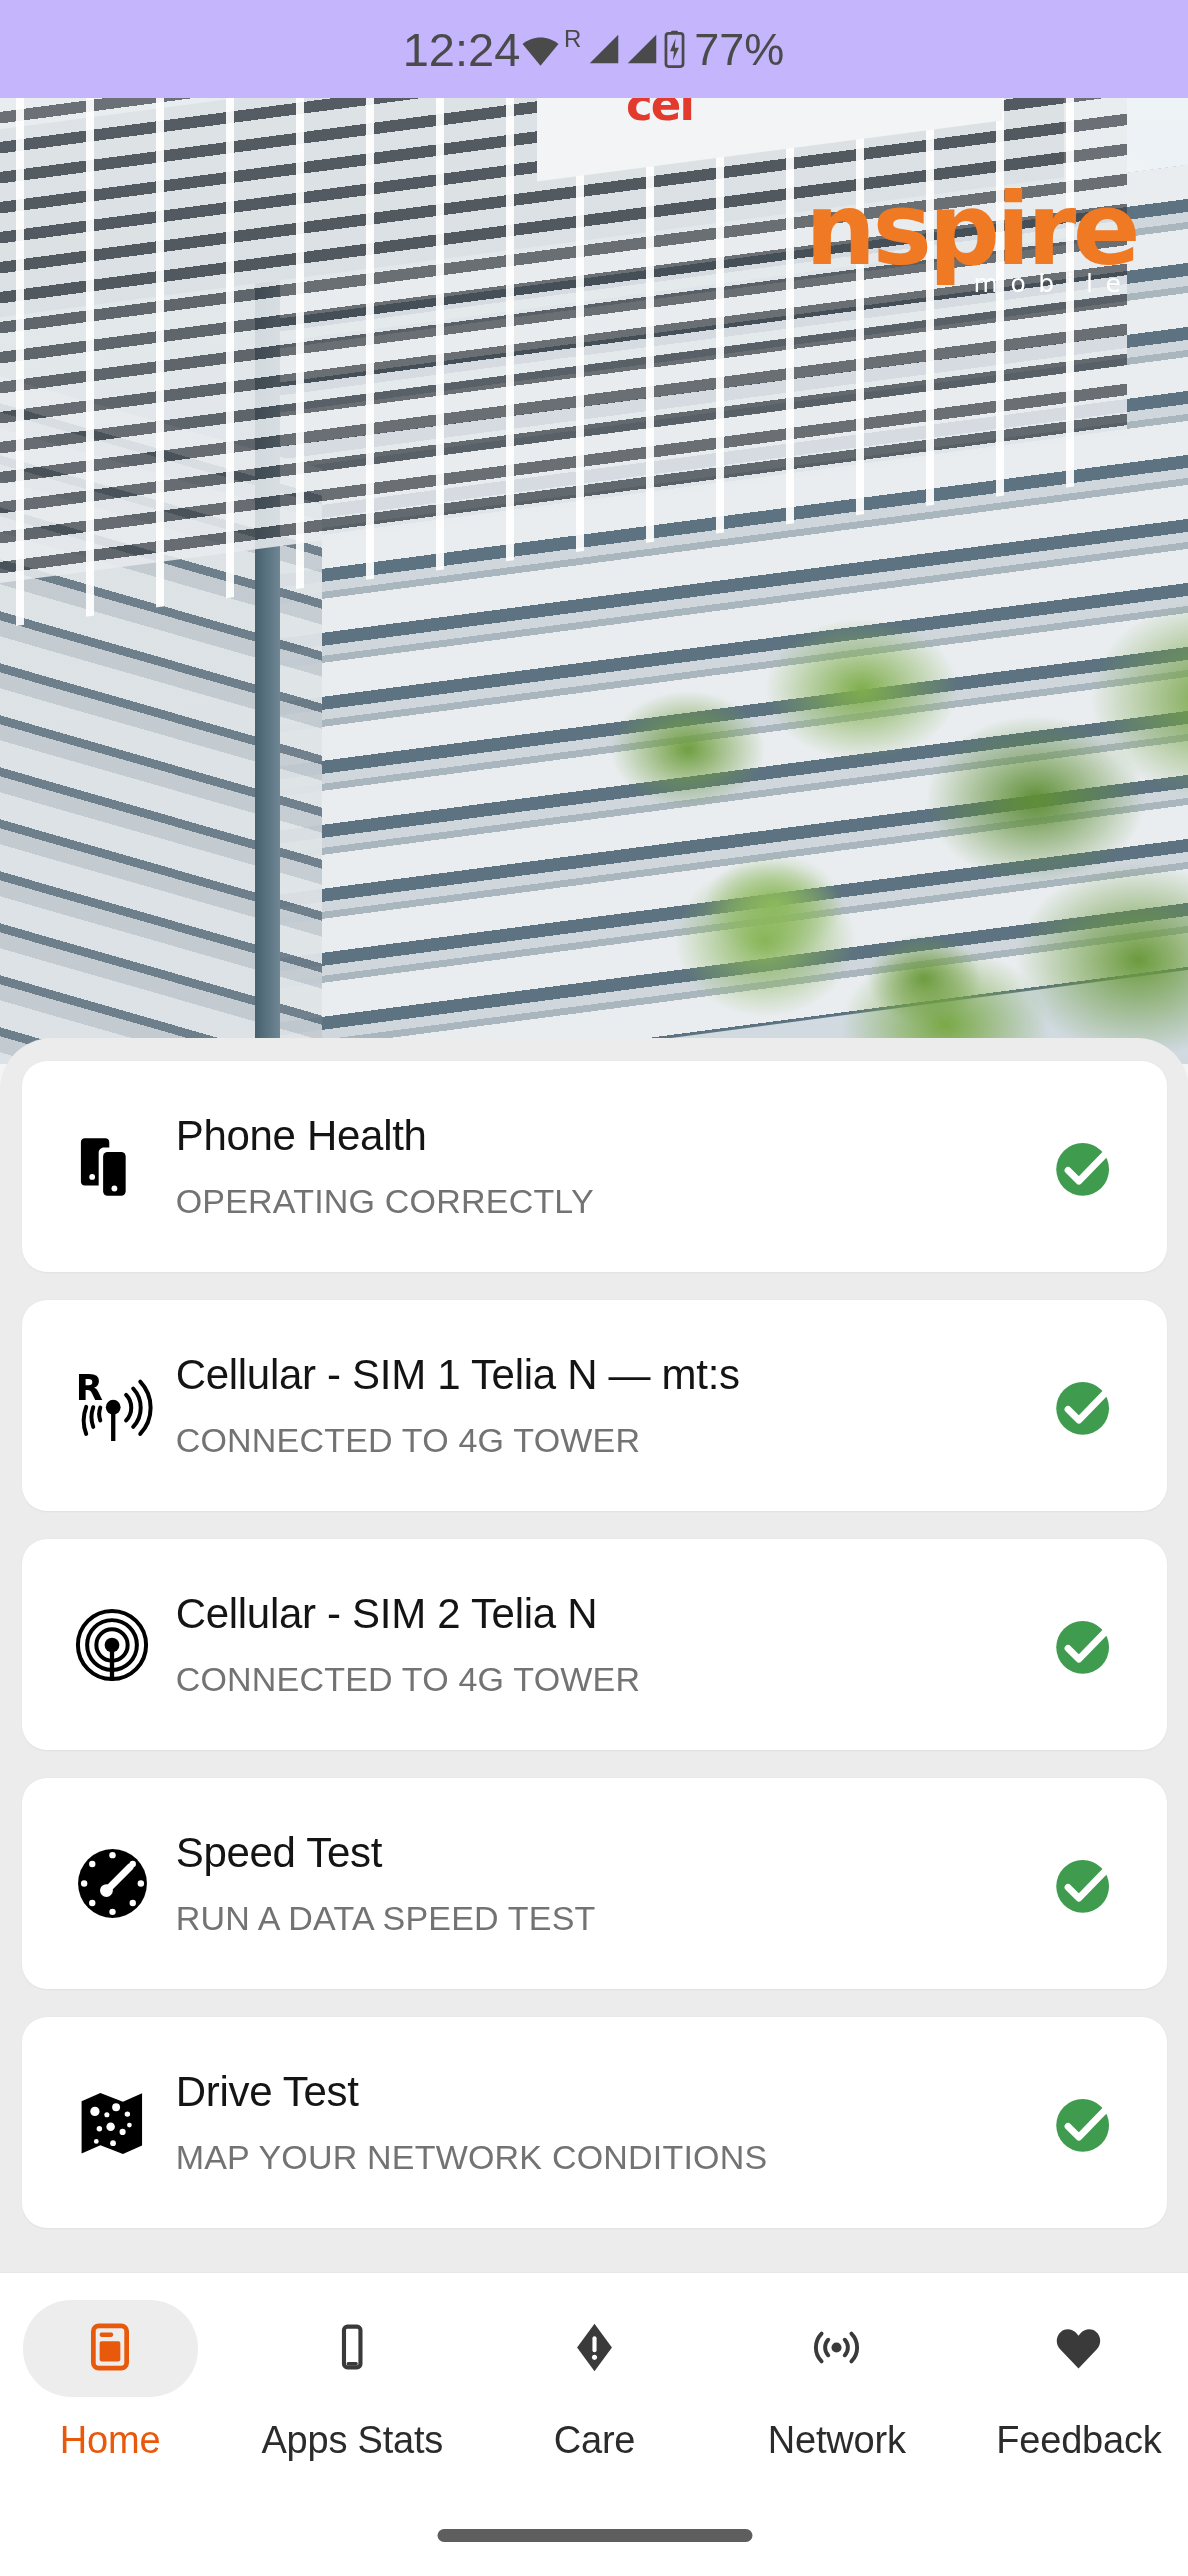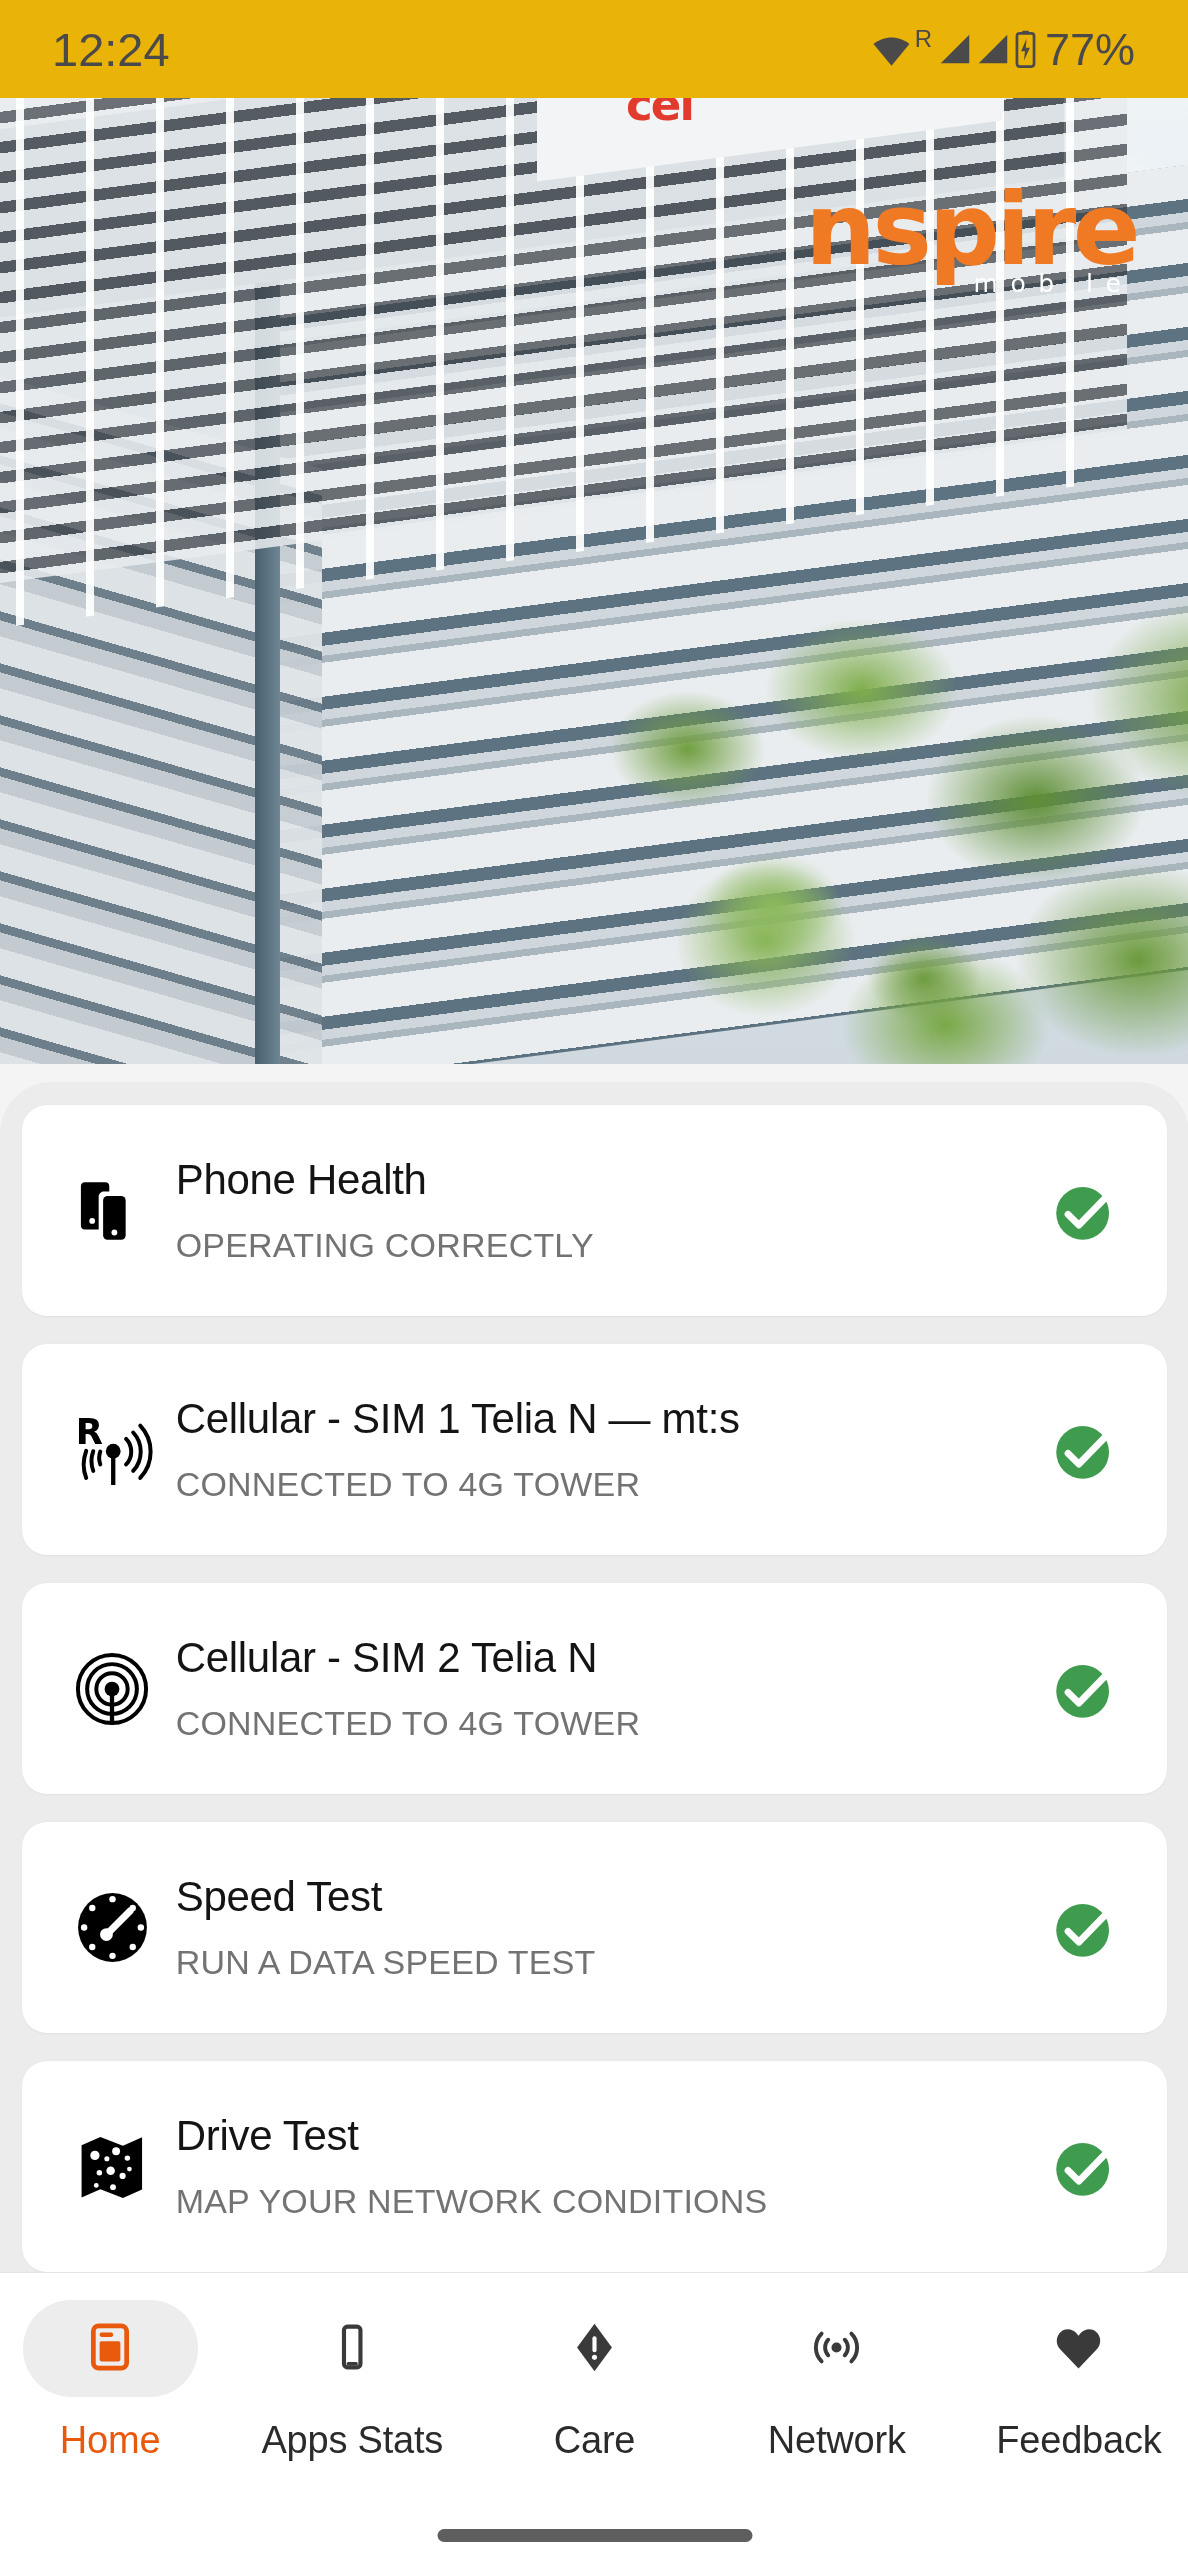--- a/index.html
+++ b/index.html
@@ -7,22 +7,22 @@
   body{
     font-family:"Liberation Sans", sans-serif;
     background:#f4f4f4;
     overflow:hidden;
     position:relative;
   }
 
   
   .statusbar{
     position:absolute; top:0; left:0; width:1189px; height:98px;
-    background:#eab308;
-    display:flex; align-items:center; justify-content:space-between;
+    background:#c4b5fd;
+    display:flex; align-items:center; justify-content:center;
     padding:0 54px 0 52px;
     z-index:40;
   }
   .sb-time{ font-size:47px; color:#4a4a4a; letter-spacing:0px; line-height:1; }
   .sb-right{ display:flex; align-items:center; gap:0px; }
   .sb-icon{ display:flex; align-items:center; justify-content:center; }
   .sb-roam{ font-size:24px; color:#4a4a4a; margin:-19.7px 3.6px 0 2.7px; line-height:1; }
   .sb-battpct{ font-size:45px; color:#4a4a4a; margin-left:6.3px; line-height:1; }
 
   
@@ -132,21 +132,21 @@
     font-family:"DejaVu Sans", sans-serif;
   }
   .logo-sub{
     font-size:25px; color:#ffffff; letter-spacing:12.5px;
     margin-top:-3.6px; padding-right:3.6px;
     font-family:"DejaVu Sans", sans-serif;
   }
 
   
   .sheet{
-    position:absolute; left:0; top:1082px; width:1189px; height:1239px;
+    position:absolute; left:0; top:1038px; width:1189px; height:1239px;
     background:#ececec;
     border-radius:52px 52px 0 0;
     z-index:20;
     padding:23px 22.4px 0 22.4px;
   }
   .card{
     background:#ffffff;
     border-radius:25px;
     height:211px;
     margin-bottom:28px;

